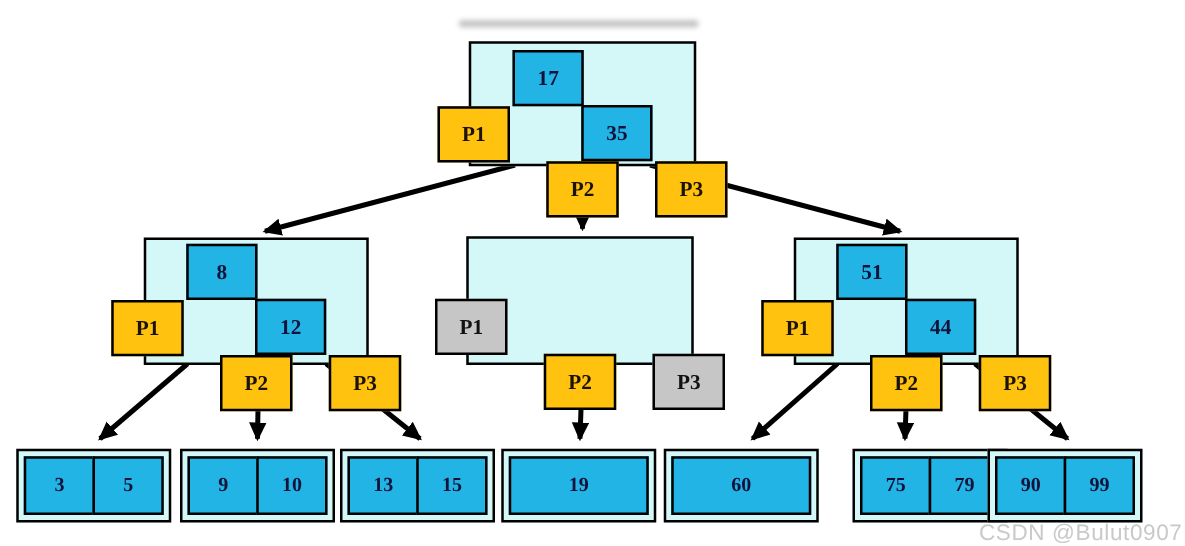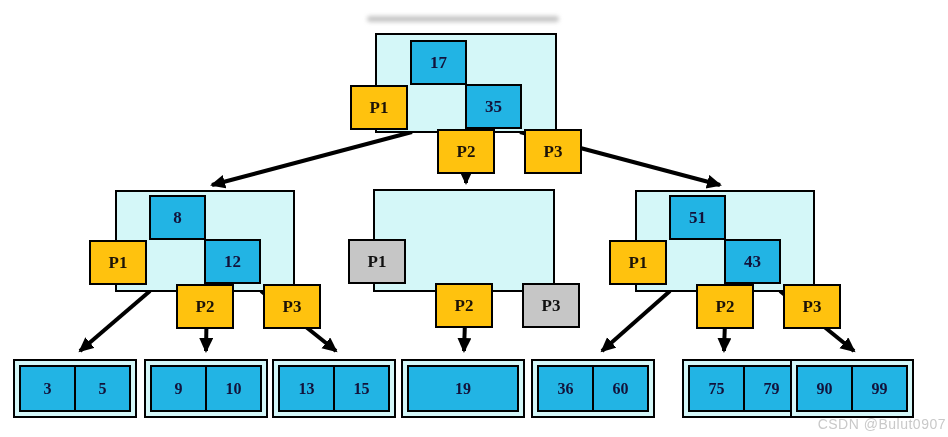--- a/index.html
+++ b/index.html
@@ -43,21 +43,21 @@
   
   svg.edges { position:absolute; left:0; top:0; pointer-events:none; }
   
   .top-smudge {
     position:absolute; left:367px; top:16px; width:192px; height:6px;
     background:#8d8d8d; opacity:.5; filter:blur(2px); border-radius:3px;
   }
   .watermark {
     position:absolute; right:2px; top:416px;
     font-family:"Liberation Sans","DejaVu Sans",sans-serif;
-    font-size:14px; color:#c9c9c9; letter-spacing:.5px;
+    font-size:18px; color:#c9c9c9; letter-spacing:.5px;
   }
 </style>
 </head>
 <body>
 
 <div class="stage">
 
   <div class="top-smudge"></div>
 
   <svg class="edges" width="948" height="437">
@@ -106,21 +106,21 @@
     <div class="ptrs" style="top:48px">
       <div class="cell ptr" data-state="inactive">P1</div>
       <div class="cell ptr" data-state="active">P2</div>
       <div class="cell ptr" data-state="inactive">P3</div>
     </div>
   </div>
 
   <div class="node" style="left:635px;top:190px;width:180px;height:102px">
     <div class="keys" style="top:3px">
       <div class="cell key">51</div>
-      <div class="cell key">43</div>
+      <div class="cell key">44</div>
     </div>
     <div class="ptrs" style="top:48px">
       <div class="cell ptr" data-state="active">P1</div>
       <div class="cell ptr" data-state="active">P2</div>
       <div class="cell ptr" data-state="active">P3</div>
     </div>
   </div>
 
   <div class="leaf" style="left:13px">
     <div class="leaf-inner">
@@ -140,21 +140,20 @@
       <div class="lcell">15</div>
     </div>
   </div>
   <div class="leaf" style="left:401px">
     <div class="leaf-inner">
       <div class="lcell">19</div>
     </div>
   </div>
   <div class="leaf" style="left:531px">
     <div class="leaf-inner">
-      <div class="lcell">36</div>
       <div class="lcell">60</div>
     </div>
   </div>
   <div class="leaf" style="left:682px">
     <div class="leaf-inner">
       <div class="lcell">75</div>
       <div class="lcell">79</div>
     </div>
   </div>
   <div class="leaf" style="left:790px">

